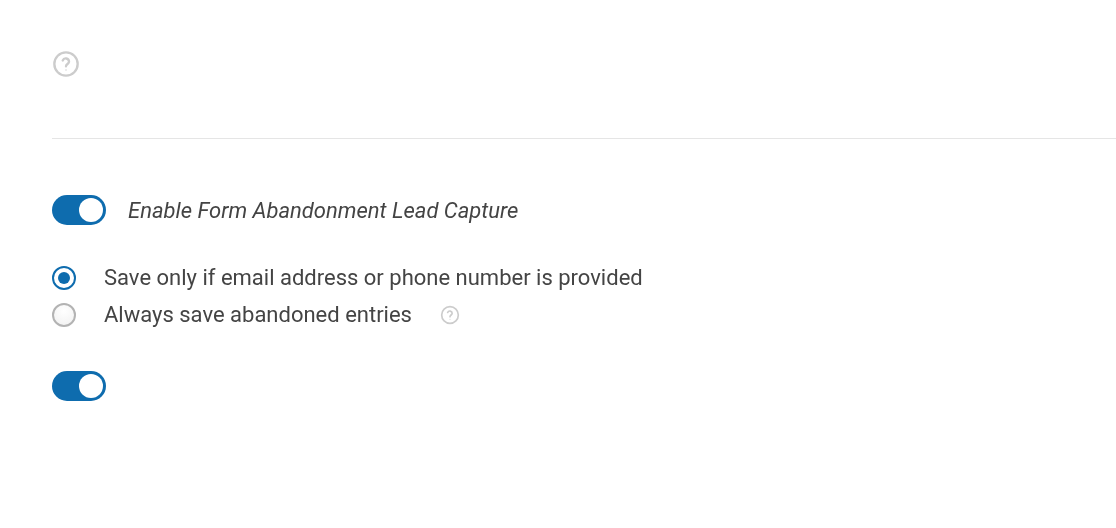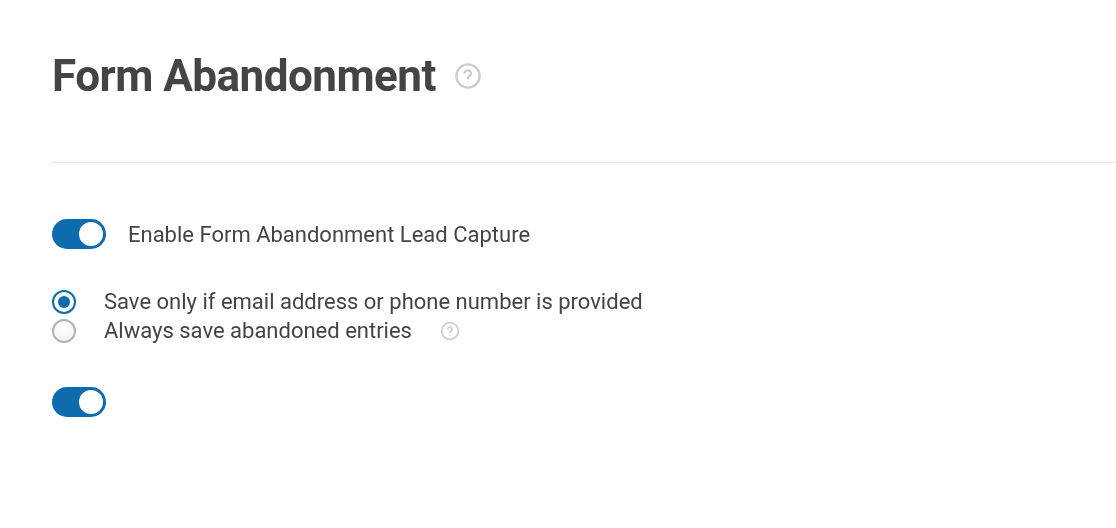--- a/index.html
+++ b/index.html
@@ -47,23 +47,24 @@
       width: 100%;
     }
     .option-row {
       display: flex;
       align-items: center;
       gap: 22px;
       margin-bottom: 0;
     }
     .option-row.toggle-row {
       margin-bottom: 40px;
+      font-style: italic;
     }
     .option-row.radio-row {
-      margin-bottom: 4px;
+      margin-bottom: 12px;
       gap: 28px;
     }
     .option-row.radio-row + .option-row.radio-row {
       margin-bottom: 44px;
     }
     .option-label {
       font-size: 22px;
       color: #444444;
       font-weight: 400;
     }
@@ -119,21 +120,20 @@
       background: #0e6cae;
     }
     .radio.unselected {
       background: radial-gradient(circle at 50% 30%, #ffffff, #f0f0f0);
     }
   </style>
 </head>
 <body>
 
 <div class="heading-row">
-  <h1 class="heading">Form Abandonment</h1>
   <span class="help-icon help-lg">
     <svg viewBox="0 0 24 24" fill="none" stroke="currentColor" stroke-width="2">
       <circle cx="12" cy="12" r="10"></circle>
       <path d="M9.2 9a2.8 2.8 0 0 1 5.4 1c0 1.8-2.6 2.2-2.6 4" stroke-linecap="round"></path>
       <circle cx="12" cy="17.2" r="0.6" fill="currentColor" stroke="none"></circle>
     </svg>
   </span>
 </div>
 
 <hr class="divider">

